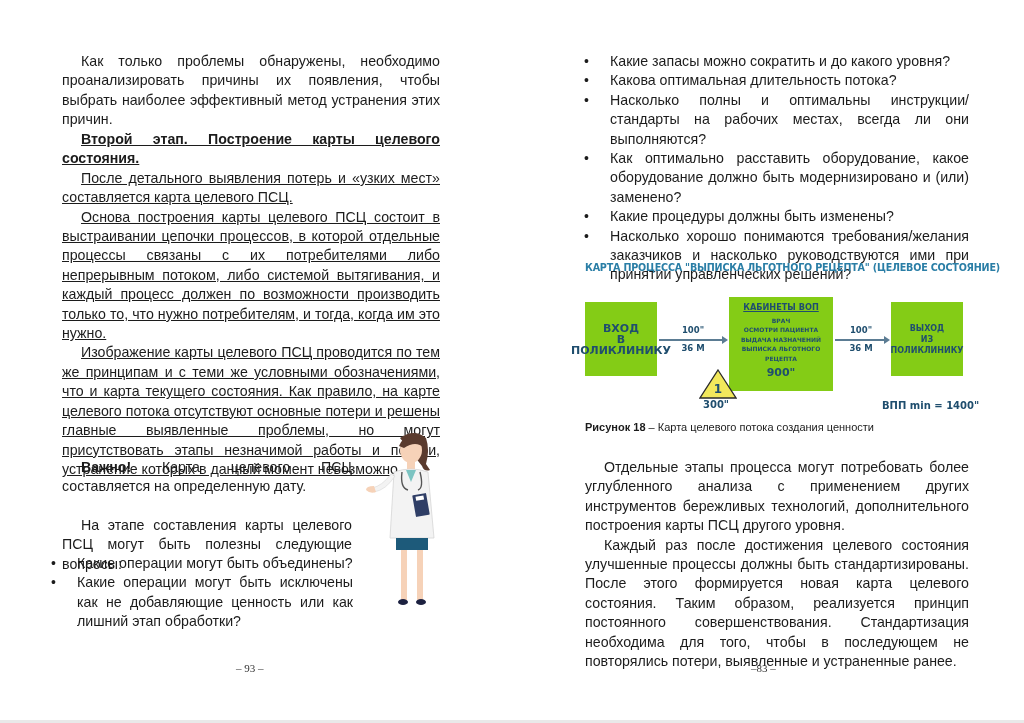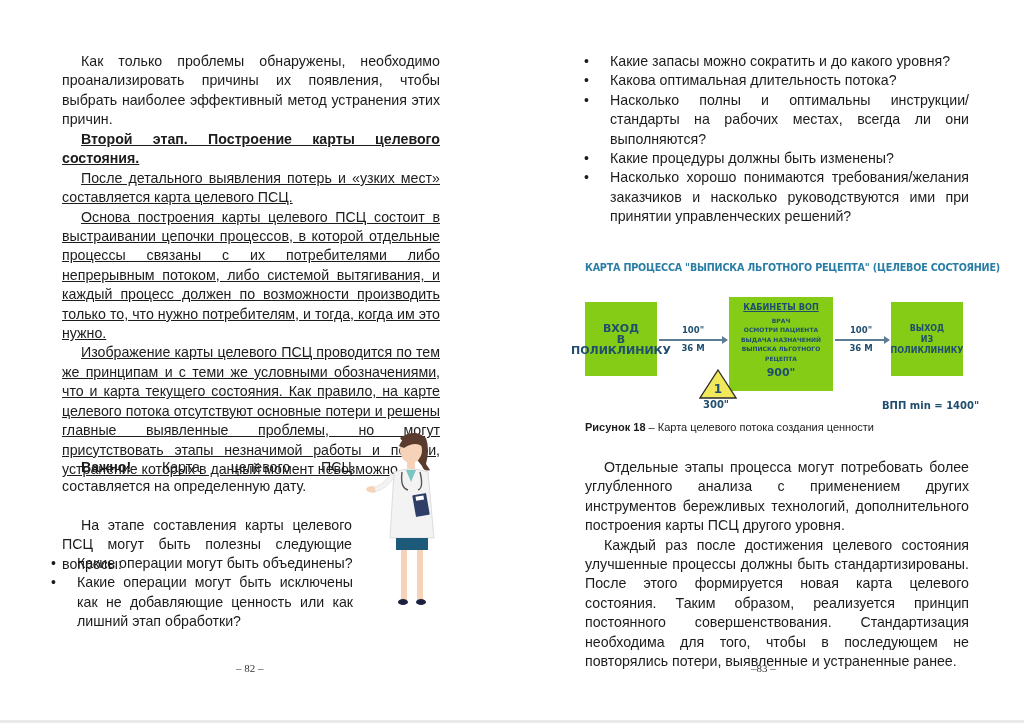--- a/index.html
+++ b/index.html
@@ -95,30 +95,31 @@
 
     <rect x="32" y="110" width="32" height="12" fill="#1d5a7a"></rect>
 
     <rect x="37" y="122" width="6" height="50" fill="#f6d2b8"></rect>
     <rect x="53" y="122" width="6" height="50" fill="#f6d2b8"></rect>
 
     <ellipse cx="39" cy="174" rx="5" ry="3" fill="#1c2140"></ellipse>
     <ellipse cx="57" cy="174" rx="5" ry="3" fill="#1c2140"></ellipse>
   </svg>
 
-  <div class="pagenum" style="left:236px; top:662px;">– 82 –</div>
+  <div class="pagenum" style="left:236px; top:662px;">– 93 –</div>
 </div>
 
 <div class="page page-right"></div>
 
 <div class="txt" style="left:585px; top:52px; width:384px;">
   <ul class="bullets" style="margin-left:-4px;">
     <li>Какие запасы можно сократить и до какого уровня?</li>
     <li>Какова оптимальная длительность потока?</li>
     <li>Насколько полны и оптимальны инструкции/стандарты на рабочих местах, всегда ли они выполняются?</li>
+    <li>Как оптимально расставить оборудование, какое оборудование должно быть модернизировано и (или) заменено?</li>
     <li>Какие процедуры должны быть изменены?</li>
     <li>Насколько хорошо понимаются требования/желания заказчиков и насколько руководствуются ими при принятии управленческих решений?</li>
   </ul>
 </div>
 
 <div class="diagram">
   <div class="diag-title">КАРТА ПРОЦЕССА "ВЫПИСКА ЛЬГОТНОГО РЕЦЕПТА" (ЦЕЛЕВОЕ СОСТОЯНИЕ)</div>
 
   <div class="box box-in">
     <span>ВХОД</span>

